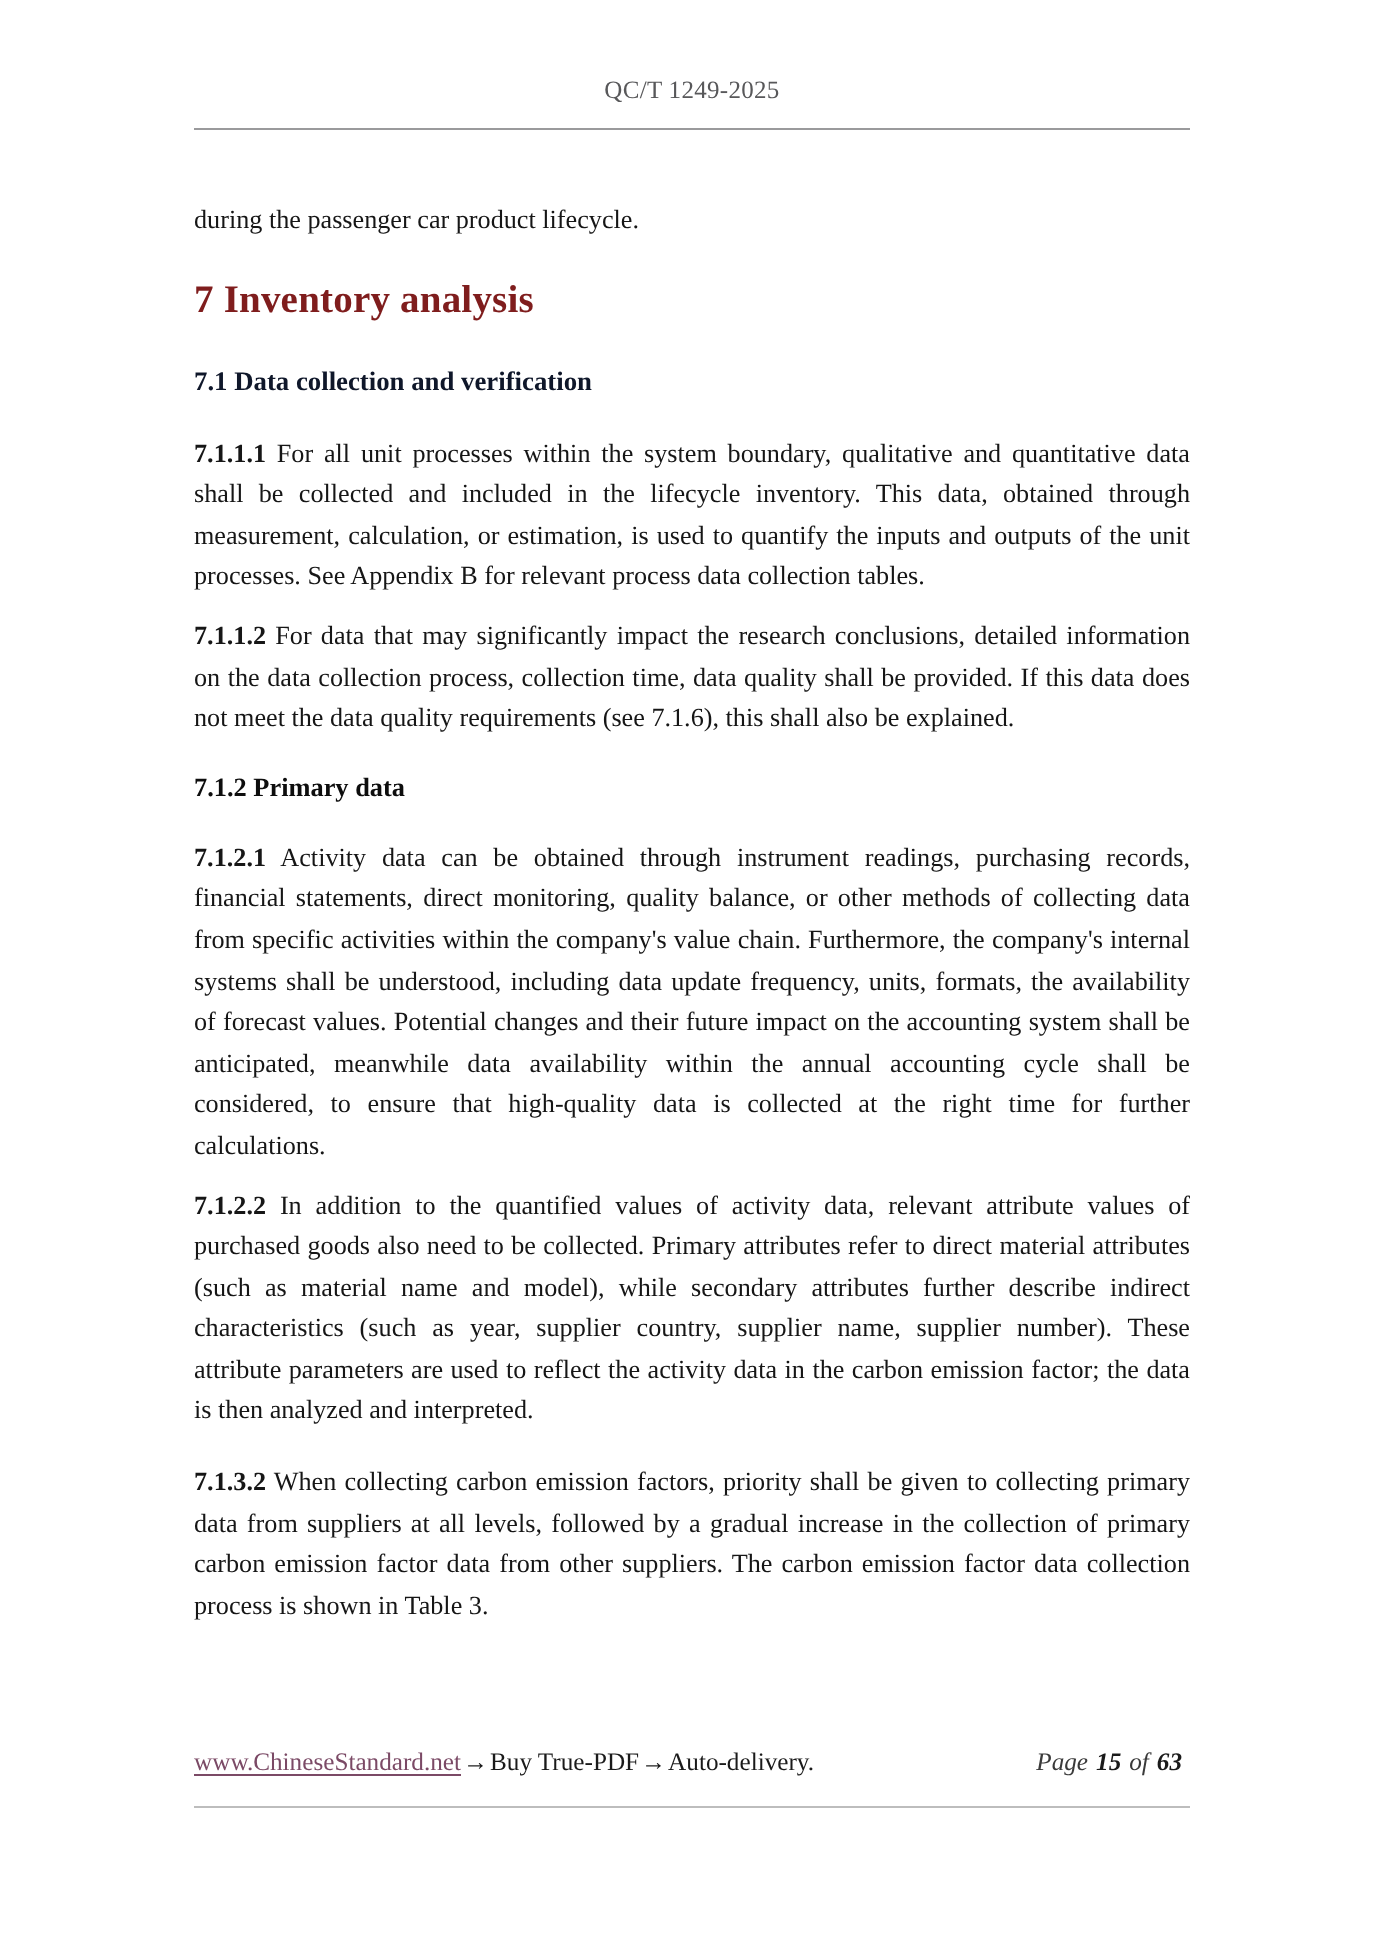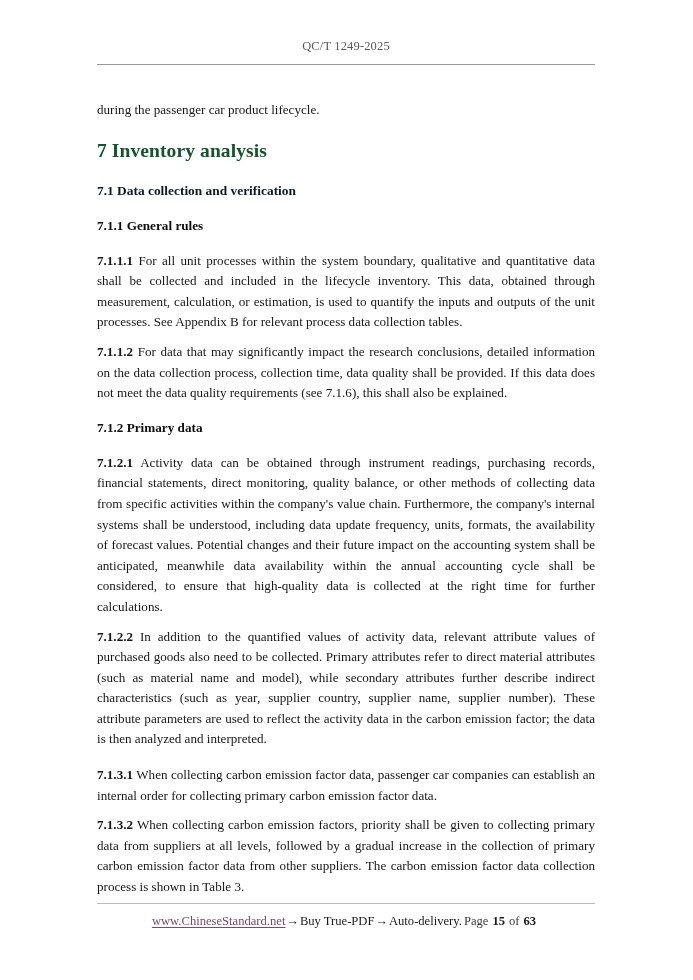--- a/index.html
+++ b/index.html
@@ -69,21 +69,21 @@
   .num {
     font-weight: bold;
   }
 
   h1.h-main {
     margin: 18px 0 20px 0;
     font-size: 19.5px;
     font-weight: bold;
     line-height: 23px;
     letter-spacing: 0.1px;
-    color: #14532d;
+    color: #7f1d1d;
   }
 
   h2.h-sub {
     margin: 0 0 18px 0;
     font-size: 13.4px;
     font-weight: bold;
     line-height: 17px;
     color: #0f172a;
   }
 
@@ -101,46 +101,47 @@
   .footer-rule {
     position: absolute;
     top: 903px;
     left: 97px;
     width: 498px;
     height: 1px;
     background: #bdbdbd;
   }
   .page-footer {
     position: absolute;
-    top: 914px;
+    top: 874px;
     left: 97px;
     width: 498px;
     height: 20px;
     display: flex;
     align-items: baseline;
-    justify-content: center;
+    justify-content: space-between;
     font-size: 12.6px;
     color: #1a1a1a;
   }
   .footer-left {
     white-space: nowrap;
   }
   .footer-link {
     color: #7b4a66;
     text-decoration: underline;
     text-underline-offset: 1.5px;
   }
   .footer-arrow {
     font-size: 12.5px;
     padding: 0 1px;
   }
   .footer-right {
     white-space: nowrap;
     padding-right: 2px;
     color: #3a3a3a;
+    font-style: italic;
   }
   .footer-right .pg-num {
     font-weight: bold;
     color: #1a1a1a;
     padding: 0 2px;
   }
   .footer-right .pg-word {
     padding: 0 2px;
   }
 </style>
@@ -155,38 +156,36 @@
   <div class="header-rule"></div>
 
   <div class="content">
 
     <p class="body-par lead">during the passenger car product lifecycle.</p>
 
     <h1 class="h-main">7 Inventory analysis</h1>
 
     <h2 class="h-sub">7.1 Data collection and verification</h2>
 
-    <h3 class="h-subsub">7.1.1 General rules</h3>
 
     <p class="body-par"><span class="num">7.1.1.1</span><span> For all unit processes within the system boundary, qualitative and quantitative data shall be collected and included in the lifecycle inventory. This data, obtained through measurement, calculation, or estimation, is used to quantify the inputs and outputs of the unit processes. See Appendix B for relevant process data collection tables.</span></p>
 
     <p class="body-par"><span class="num">7.1.1.2</span><span> For data that may significantly impact the research conclusions, detailed information on the data collection process, collection time, data quality shall be provided. If this data does not meet the data quality requirements (see 7.1.6), this shall also be explained.</span></p>
 
     <div class="sec-gap"></div>
 
     <h3 class="h-subsub">7.1.2 Primary data</h3>
 
     <p class="body-par"><span class="num">7.1.2.1</span><span> Activity data can be obtained through instrument readings, purchasing records, financial statements, direct monitoring, quality balance, or other methods of collecting data from specific activities within the company's value chain. Furthermore, the company's internal systems shall be understood, including data update frequency, units, formats, the availability of forecast values. Potential changes and their future impact on the accounting system shall be anticipated, meanwhile data availability within the annual accounting cycle shall be considered, to ensure that high-quality data is collected at the right time for further calculations.</span></p>
 
     <p class="body-par"><span class="num">7.1.2.2</span><span> In addition to the quantified values of activity data, relevant attribute values of purchased goods also need to be collected. Primary attributes refer to direct material attributes (such as material name and model), while secondary attributes further describe indirect characteristics (such as year, supplier country, supplier name, supplier number). These attribute parameters are used to reflect the activity data in the carbon emission factor; the data is then analyzed and interpreted.</span></p>
 
     <div class="sec-gap"></div>
 
 
-    <p class="body-par"><span class="num">7.1.3.1</span><span> When collecting carbon emission factor data, passenger car companies can establish an internal order for collecting primary carbon emission factor data.</span></p>
 
     <p class="body-par"><span class="num">7.1.3.2</span><span> When collecting carbon emission factors, priority shall be given to collecting primary data from suppliers at all levels, followed by a gradual increase in the collection of primary carbon emission factor data from other suppliers. The carbon emission factor data collection process is shown in Table 3.</span></p>
 
   </div>
 
   <div class="footer-rule"></div>
 
   <div class="page-footer">
     <div class="footer-left"><a class="footer-link" href="#">www.ChineseStandard.net</a><span class="footer-arrow">→</span><span>Buy True-PDF</span><span class="footer-arrow">→</span><span>Auto-delivery.</span></div>
     <div class="footer-right"><span class="pg-word">Page</span><span class="pg-num">15</span><span class="pg-word">of</span><span class="pg-num">63</span></div>

